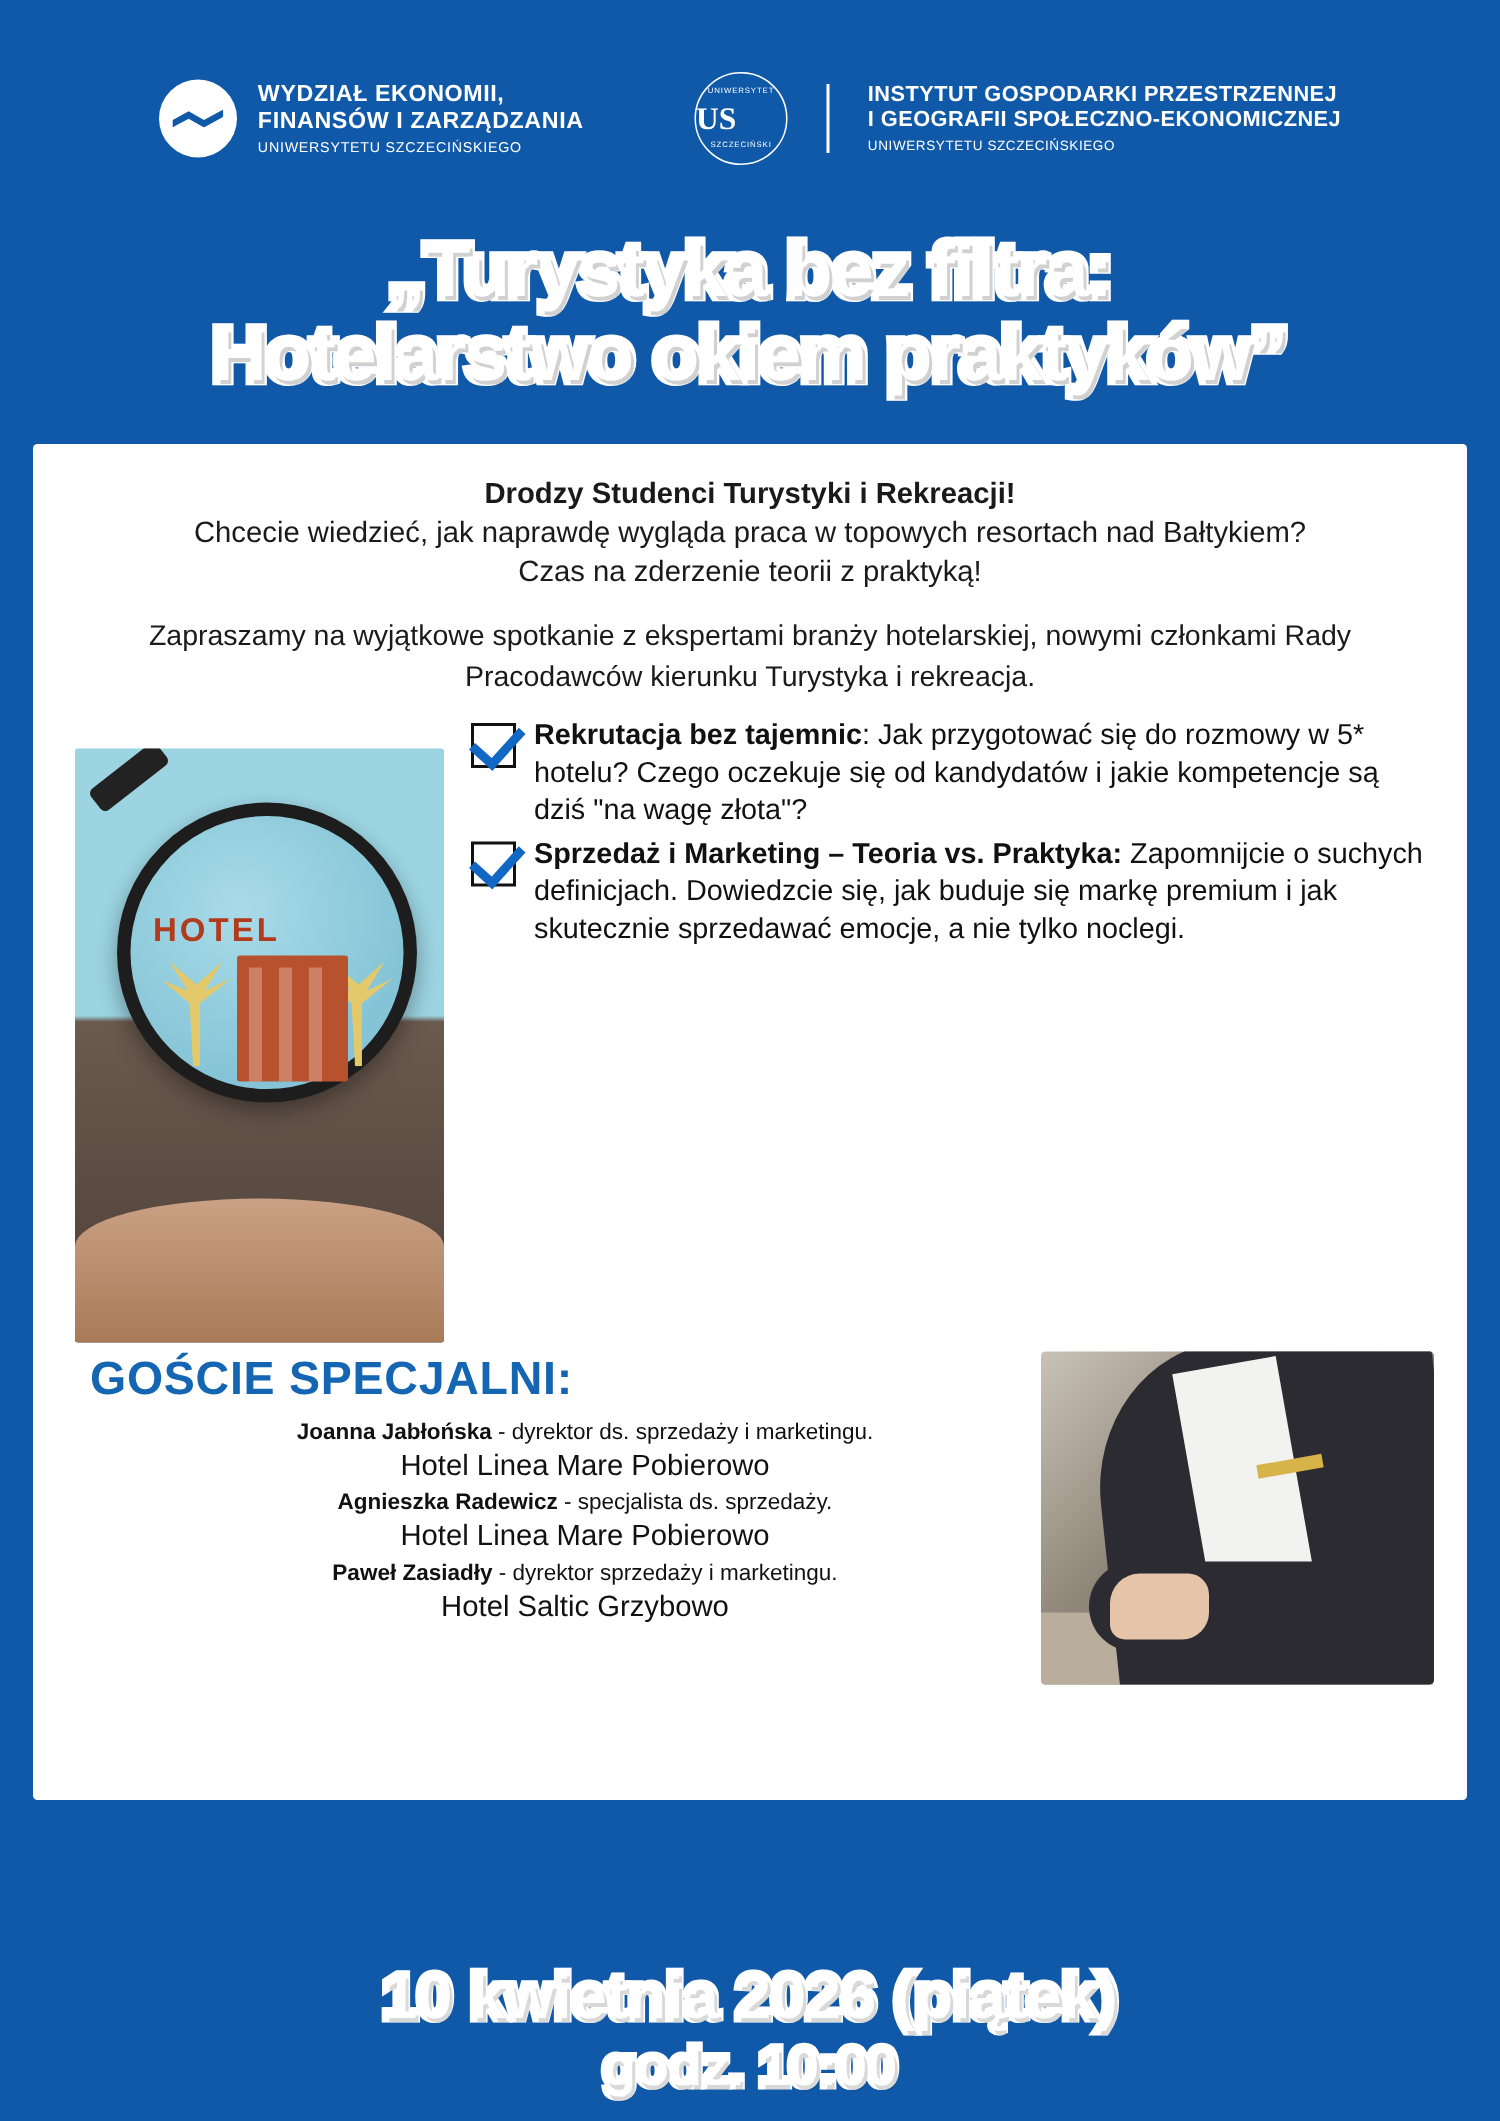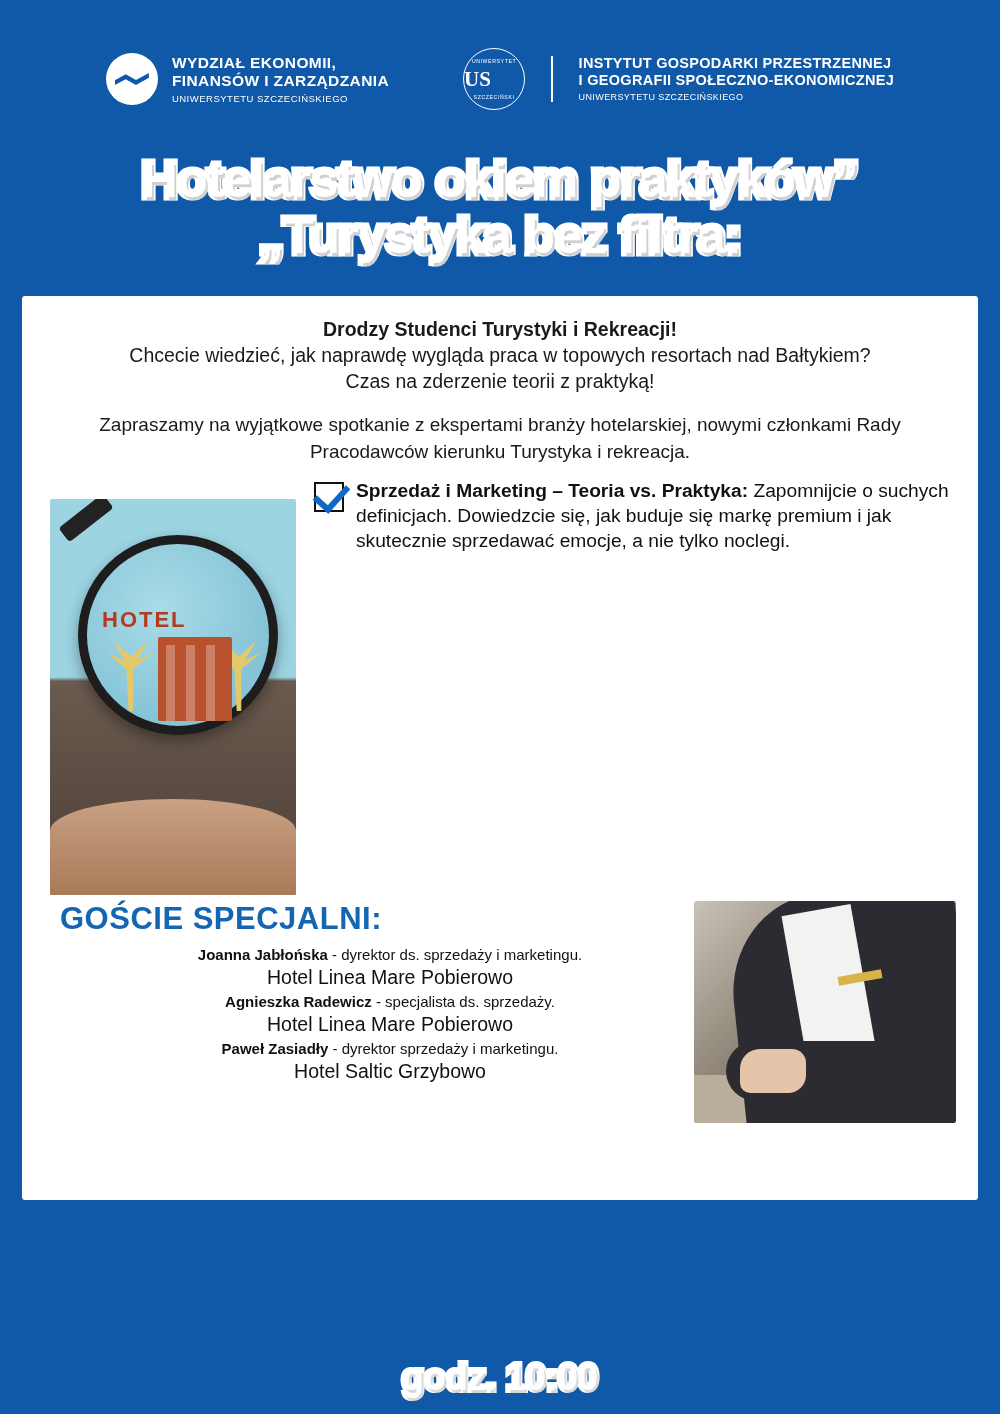--- a/index.html
+++ b/index.html
@@ -291,22 +291,22 @@
     <div class="logo-text-2">
       <div class="m1">INSTYTUT GOSPODARKI PRZESTRZENNEJ</div>
       <div class="m2">I GEOGRAFII SPOŁECZNO-EKONOMICZNEJ</div>
       <div class="m3">UNIWERSYTETU SZCZECIŃSKIEGO</div>
     </div>
   </div>
 
 </div>
 
 <div class="title-wrap">
+  <div class="title-line l1">„Turystyka bez filtra:</div>
   <div class="title-line l2">Hotelarstwo okiem praktyków”</div>
-  <div class="title-line l1">„Turystyka bez filtra:</div>
 </div>
 
 <div class="card">
 
   <div class="intro">
     <div class="bold-line">Drodzy Studenci Turystyki i Rekreacji!</div>
     <p>Chcecie wiedzieć, jak naprawdę wygląda praca w topowych resortach nad Bałtykiem?</p>
     <p>Czas na zderzenie teorii z praktyką!</p>
     <p class="para2">Zapraszamy na wyjątkowe spotkanie z ekspertami branży hotelarskiej, nowymi członkami Rady Pracodawców kierunku Turystyka i rekreacja.</p>
   </div>
@@ -320,20 +320,24 @@
       <div class="palm-r"></div>
       <div class="building"></div>
       <div class="hotel-label">HOTEL</div>
       <div class="hand"></div>
     </div>
 
     <div class="program-col">
 
       <ul class="bullets">
 
+        <li class="bullet">
+          <span class="check"></span>
+          <span class="bullet-text"><b>Rekrutacja bez tajemnic</b><span>: Jak przygotować się do rozmowy w 5* hotelu? Czego oczekuje się od kandydatów i jakie kompetencje są dziś "na wagę złota"?</span></span>
+        </li>
 
         <li class="bullet">
           <span class="check"></span>
           <span class="bullet-text"><b>Sprzedaż i Marketing – Teoria vs. Praktyka:</b><span> Zapomnijcie o suchych definicjach. Dowiedzcie się, jak buduje się markę premium i jak skutecznie sprzedawać emocje, a nie tylko noclegi.</span></span>
         </li>
 
 
       </ul>
     </div>
 
@@ -363,14 +367,15 @@
 
       <div class="g-name"><b>Paweł Zasiadły</b><span> - dyrektor sprzedaży i marketingu.</span></div>
       <div class="g-hotel">Hotel Saltic Grzybowo</div>
 
     </div>
   </div>
 
 </div>
 
 <div class="footer">
+  <div class="date">10 kwietnia 2026 (piątek)</div>
   <div class="hour">godz. 10:00</div>
 </div>
 
 </body></html>

